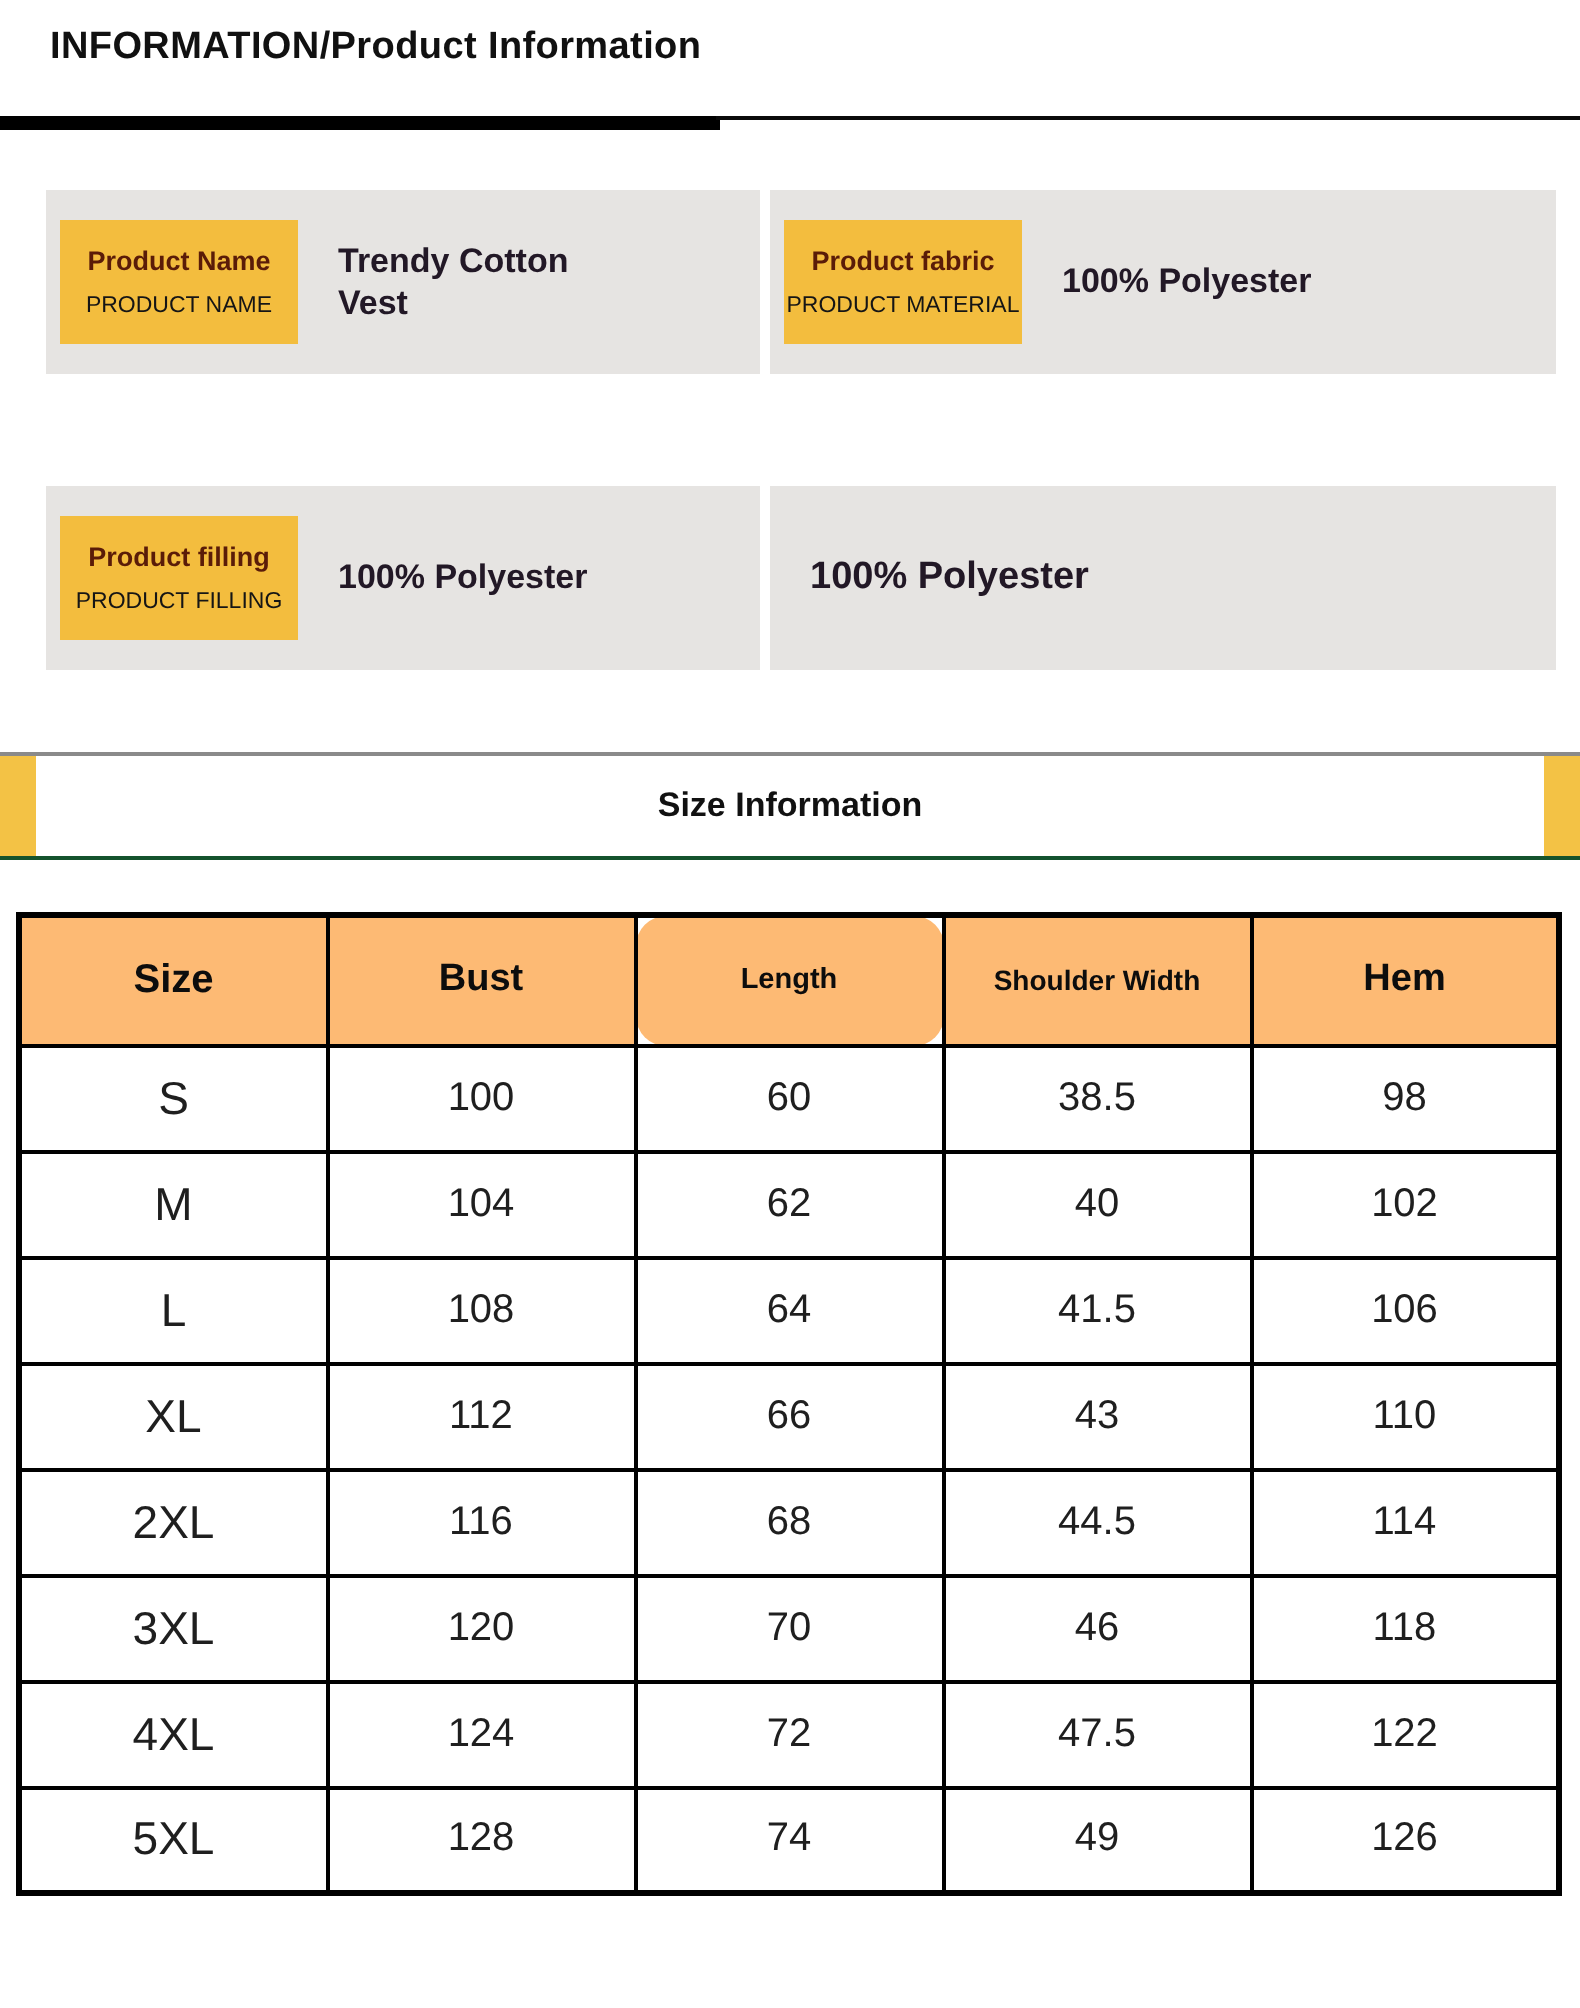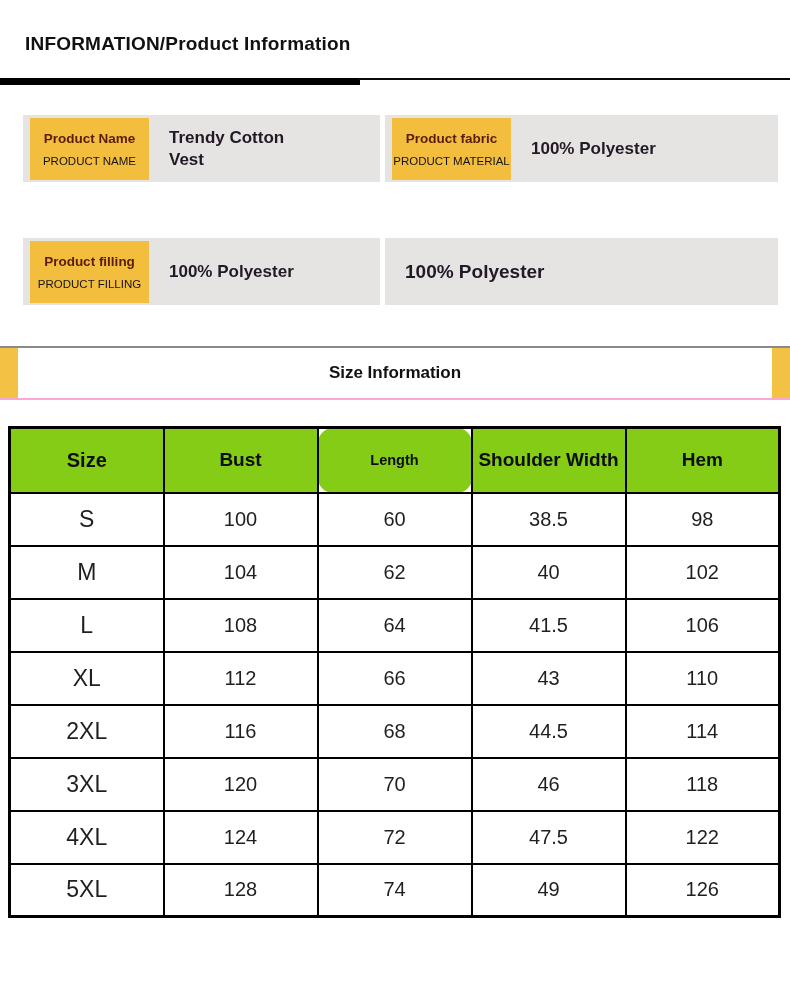--- a/index.html
+++ b/index.html
@@ -7,40 +7,40 @@
   body {
     width:790px; height:1004px;
     font-family:"Liberation Sans", sans-serif;
     color:#141414;
     overflow:hidden;
   }
   .page { width:790px; height:1004px; position:relative; background:#fff; }
 
   
   .header-title {
-    padding-top:32px; margin-left:25px;
+    padding-top:12px; margin-left:25px;
     font-size:19px; line-height:24px; font-weight:bold;
     letter-spacing:0.2px; color:#111;
   }
   .title-rule { position:relative; margin-top:22px; height:7px; }
   .title-rule::before {
     content:""; position:absolute; left:0; top:0;
     width:360px; height:7px; background:#000;
   }
   .title-rule::after {
     content:""; position:absolute; left:358px; right:0; top:0;
     height:2px; background:#0a0a0a;
   }
 
   
   .info-row { display:flex; margin-left:23px; }
   .info-row.first  { margin-top:30px; }
   .info-row.second { margin-top:56px;border-radius:15px; }
   .info-box {
-    height:67px; background:#e6e4e2;
+    height:92px; background:#e6e4e2;
     display:flex; align-items:center;
   }
   .box-a { width:357px; margin-right:5px; }
   .box-b { width:393px; }
   .label-chip {
     width:119px; height:62px; margin-left:7px; flex:0 0 auto;
     background:#f3bd3e;
     display:flex; flex-direction:column; align-items:center; justify-content:center;
     row-gap:9px; text-align:center;
   }
@@ -49,21 +49,21 @@
   .box-value {
     margin-left:20px; font-weight:bold; font-size:17px;
     color:#221826; line-height:1.25;
   }
   .box-value.wrap { width:150px; }
   .box-value.big  { font-size:19px; }
 
   
   .size-banner {
     margin-top:41px; height:54px; position:relative;
-    border-top:2px solid #8a8a8a; border-bottom:2px solid #f9a8d4;
+    border-top:2px solid #8a8a8a; border-bottom:2px solid #14532d;
     display:flex; align-items:center; justify-content:center;
   }
   .size-banner::before, .size-banner::after {
     content:""; position:absolute; top:0; bottom:0; width:18px; background:#f3c245;
   }
   .size-banner::before { left:0; }
   .size-banner::after  { right:0; }
   .banner-title { font-size:17px; font-weight:bold; color:#111; }
   .banner-subtitle {
     margin-top:17px; text-align:center;
@@ -73,26 +73,26 @@
   
   .size-table {
     margin-top:26px; margin-left:8px;
     width:773px; border-collapse:collapse;
     border:3px solid #000; table-layout:fixed;
   }
   .size-table th, .size-table td {
     border:2px solid #000; text-align:center; vertical-align:middle;
   }
   .size-table th {
-    height:65px; background:#84cc16; color:#0d0d0d;
+    height:65px; background:#fdba74; color:#0d0d0d;
     font-weight:bold; font-size:19px;
   }
   .size-table th:nth-child(1) { font-size:20px; }
   .size-table th:nth-child(3) { font-size:14.5px;border-radius:15px; }
-  .size-table th:nth-child(4) { font-size:19px; }
+  .size-table th:nth-child(4) { font-size:14px; }
   .size-table td {
     height:53px; font-size:20px; font-weight:400; color:#1f1f1f;
   }
   .size-table td:first-child { font-size:23px; }
 
   
   .reminder {
     margin-top:6px; margin-left:78px; width:648px;
     font-size:15px; font-weight:bold; color:#1a1a80; line-height:1.27;
   }

